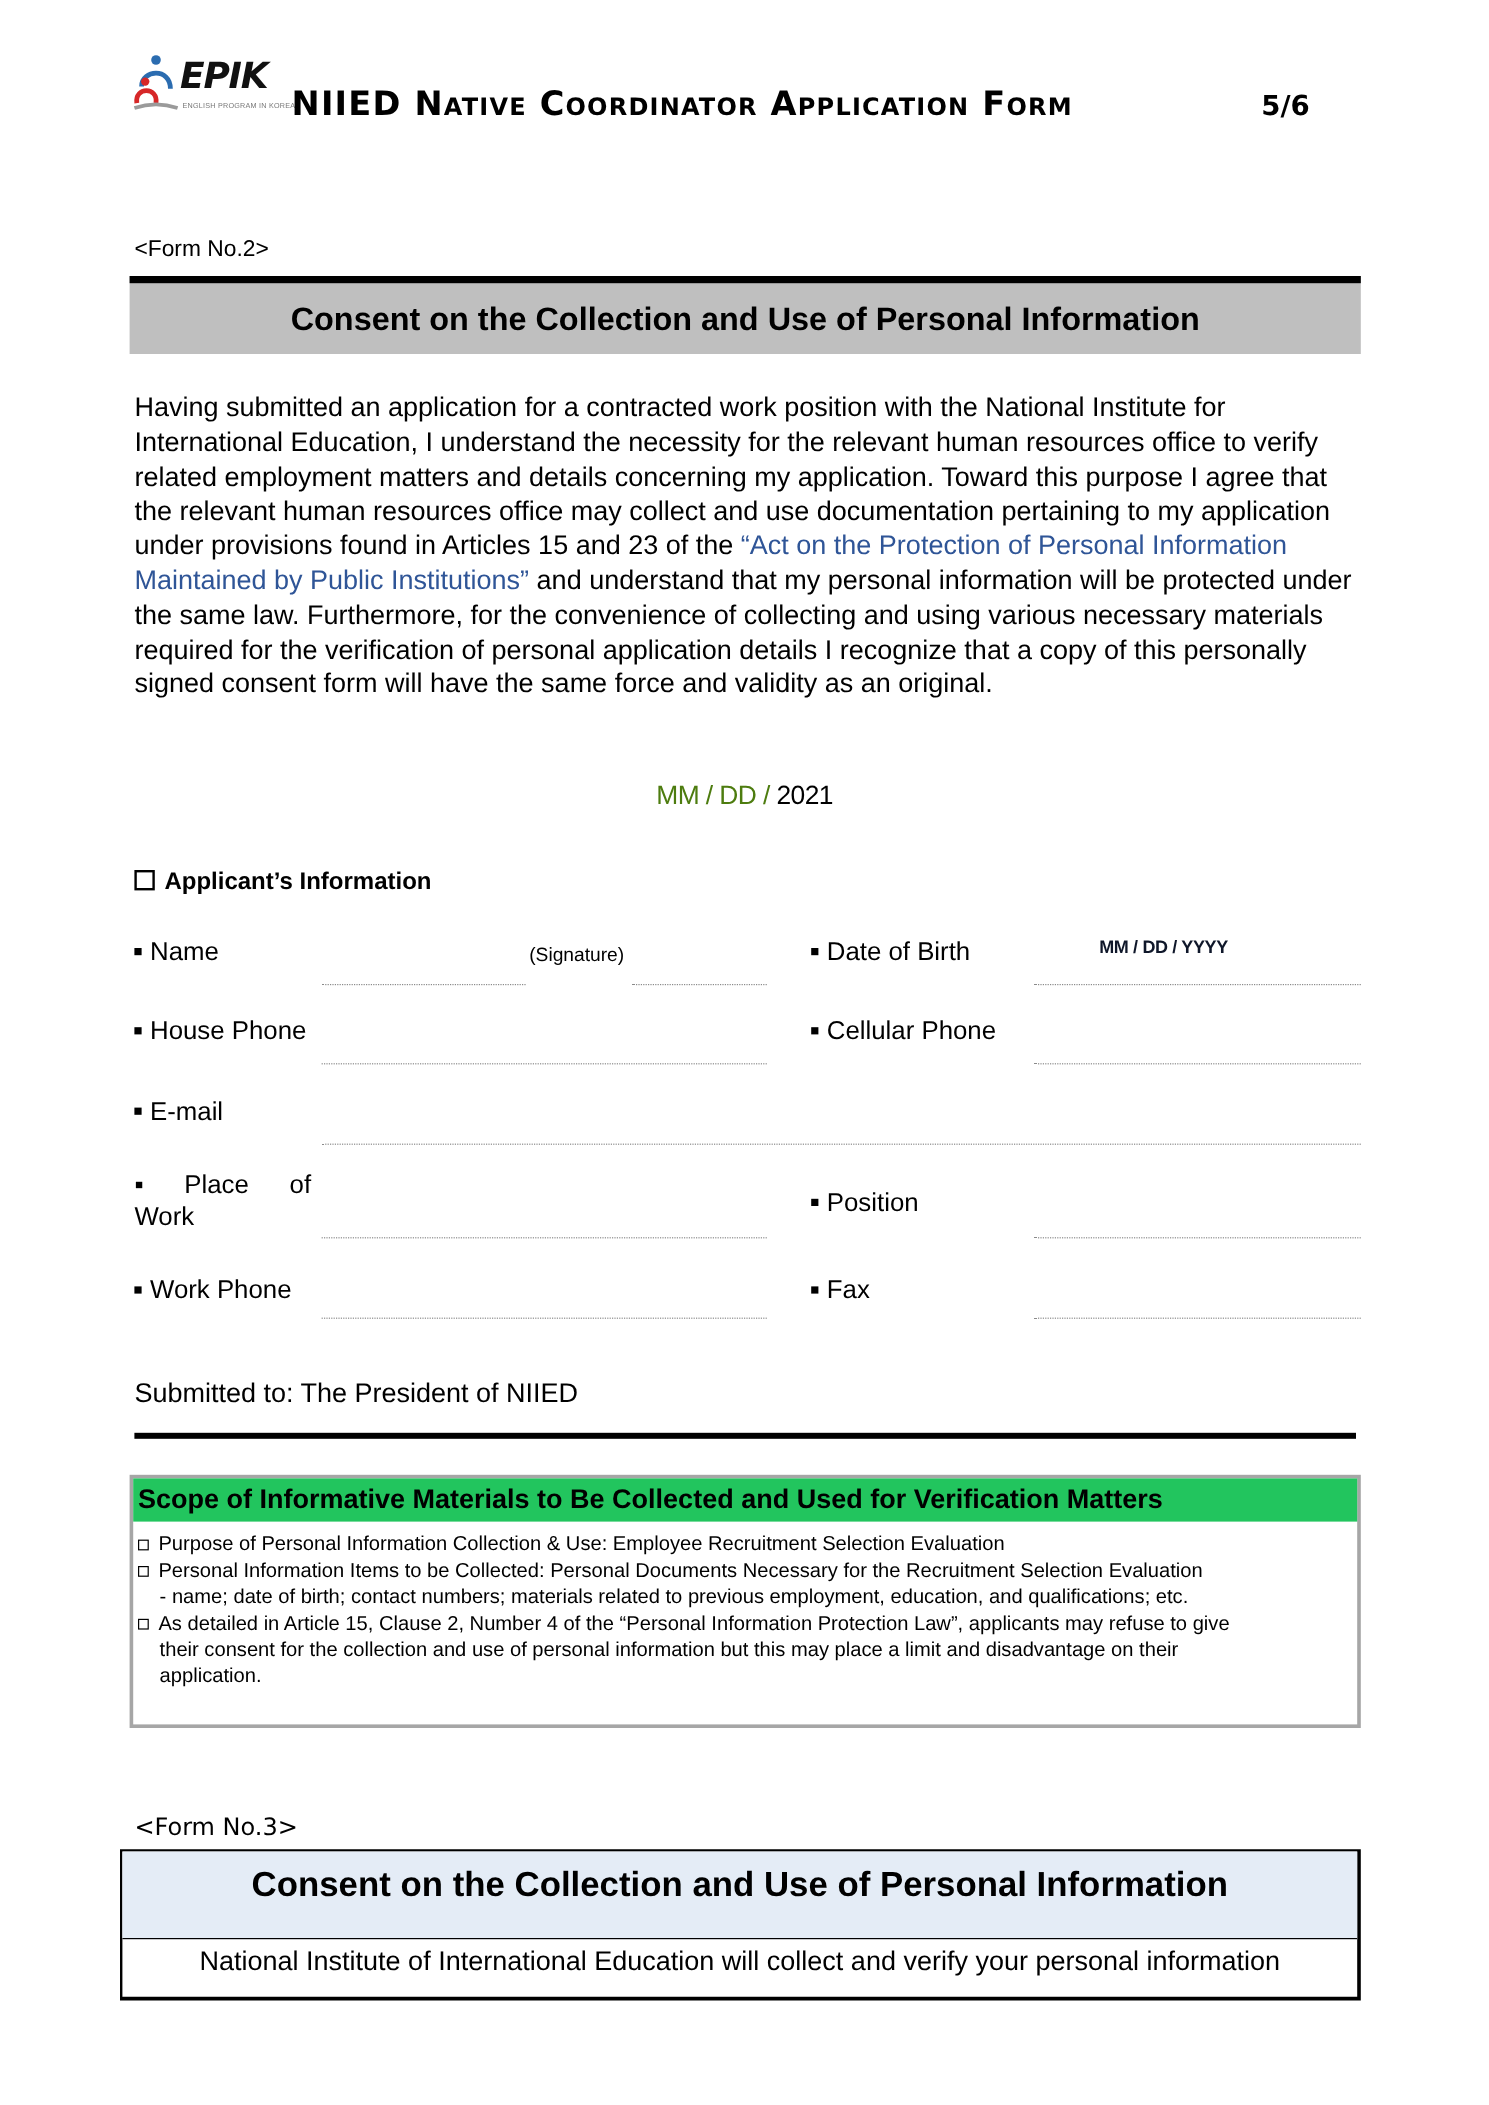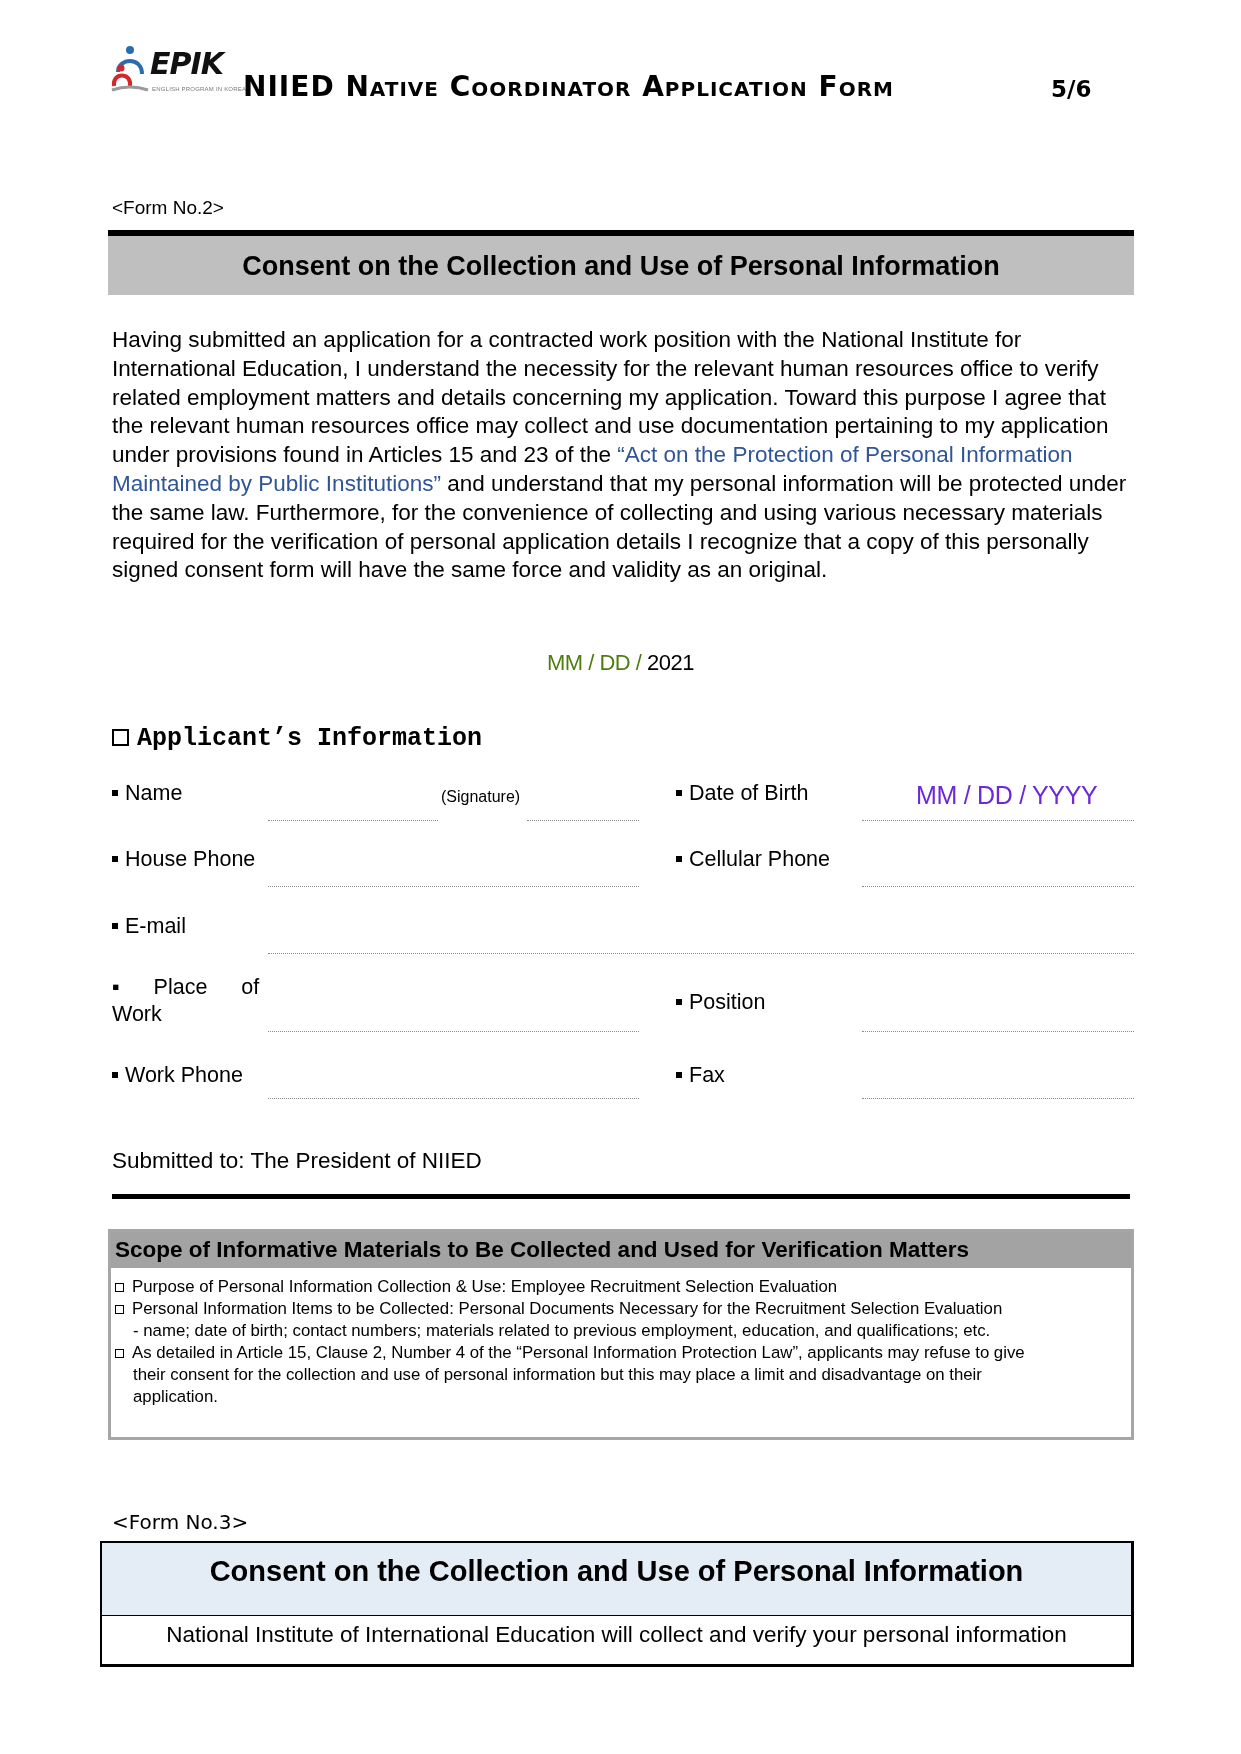--- a/index.html
+++ b/index.html
@@ -21,37 +21,37 @@
     
     .title-bar { left: 108px; top: 230px; width: 1026px; height: 65px; background: #bfbfbf; border-top: 6px solid #000; display: flex; align-items: center; justify-content: center; }
     .title-bar span { font-weight: bold; font-size: 27px; margin-top: 2px; }
 
     .consent-text { left: 112px; top: 326px; width: 1020px; font-size: 22.5px; line-height: 28.8px; }
     .law-link { color: #2f5597; }
 
     .date-line { left: 0; width: 1241px; top: 650px; text-align: center; font-size: 22px; letter-spacing: -0.5px; }
     .date-line .ph { color: #4d7c0f; }
 
-    .section-head { left: 112px; top: 724px; font-family: Liberation Mono, monospace; font-weight: bold; font-size: 25px; }
+    .section-head { left: 112px; top: 724px; font-family: Liberation Sans, sans-serif; font-weight: bold; font-size: 20px; }
     .section-head .box { display: inline-block; width: 17px; height: 17px; border: 2px solid #000; margin-right: 8px; vertical-align: -1px; }
 
     .field-label { font-size: 21.5px; white-space: nowrap; }
     .bullet { display: inline-block; width: 6px; height: 6px; background: #000; margin-right: 7px; vertical-align: 4px; }
     .dotline { border-bottom: 1px dotted #8a8a8a; height: 1px; }
-    .placeholder { color: #6d28d9; font-size: 25px; letter-spacing: -0.3px; }
+    .placeholder { color: #0f172a; font-size: 15px; letter-spacing: -0.3px; font-weight: bold; }
     .sig { font-size: 16px; }
 
     .place-label { left: 112px; top: 974px; width: 154px; font-size: 21.5px; line-height: 27px; text-align: justify; text-align-last: left; }
 
     .submitted { left: 112px; top: 1148px; font-size: 22.5px; }
     .thick-rule { left: 112px; top: 1194px; width: 1018px; height: 5px; background: #000; }
 
     
     .scope-box { left: 108px; top: 1229px; width: 1026px; height: 211px; border: 3px solid #a6a6a6; }
-    .scope-head { height: 36px; background: #a3a3a3; padding-left: 4px; font-weight: bold; font-size: 22.5px; line-height: 36px; }
+    .scope-head { height: 36px; background: #22c55e; padding-left: 4px; font-weight: bold; font-size: 22.5px; line-height: 36px; }
     .scope-list { padding: 8px 0 0 3px; font-size: 16.8px; line-height: 22px; }
     .scope-list .it { display: flex; }
     .scope-list .sq { display: inline-block; width: 9px; height: 9px; border: 1px solid #000; margin: 7px 8px 0 1px; flex: none; }
     .scope-list .cont { padding-left: 19px; }
 
     
     .form3-no { left: 112px; top: 1510px; font-family: "DejaVu Sans", sans-serif; font-size: 20px; }
     .form3-box { left: 100px; top: 1541px; width: 1034px; height: 126px; border: 2px solid #000; border-right-width: 3px; border-bottom-width: 3px; }
     .form3-head { height: 73px; background: #e4ecf6; border-bottom: 1.5px solid #000; text-align: center; font-weight: bold; font-size: 29px; padding-top: 12px; }
     .form3-body { text-align: center; font-size: 22.5px; padding-top: 6px; }

